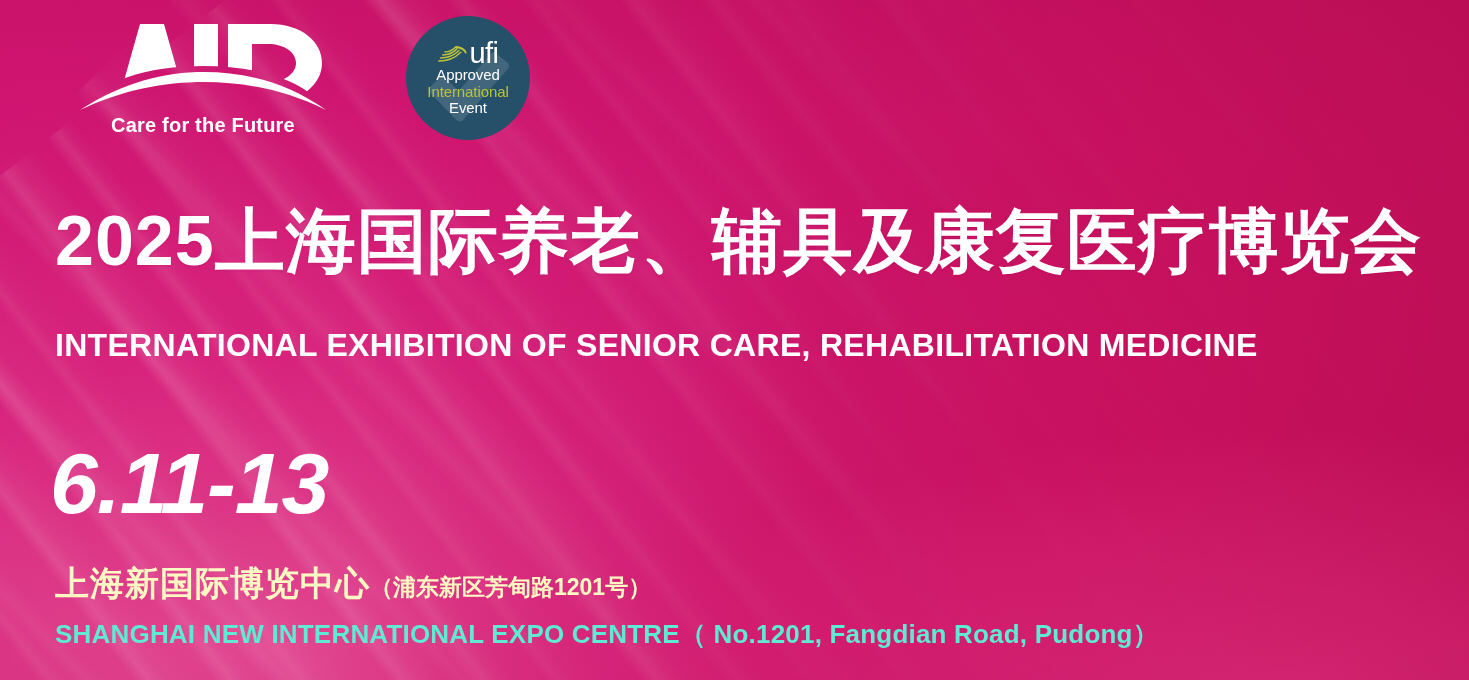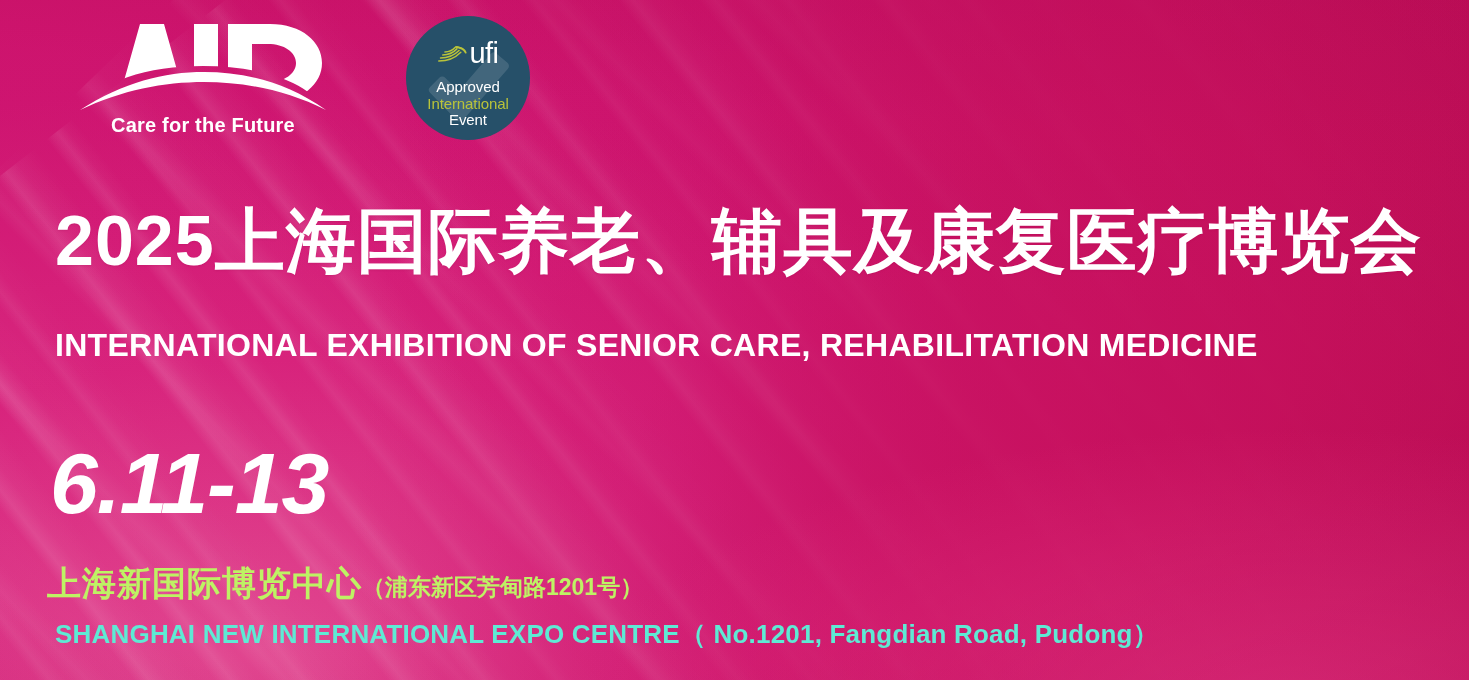--- a/index.html
+++ b/index.html
@@ -181,21 +181,21 @@
     flex-direction: column;
     align-items: center;
     justify-content: flex-start;
     padding-top: 26px;
     box-sizing: border-box;
   }
   .ufi-top {
     display: flex;
     align-items: center;
     gap: 2px;
-    margin-bottom: 13px;
+    margin-bottom: 1px;
   }
   .ufi-swoosh { width: 30px; height: 20px; display:block; }
   .ufi-word {
     color: #ffffff;
     font-size: 29px;
     line-height: 0.82;
     font-weight: 400;
     letter-spacing: -0.5px;
   }
   .ufi-line {
@@ -249,23 +249,23 @@
     color: #ffffff;
     font-size: 86px;
     font-weight: 700;
     letter-spacing: -1px;
     line-height: 1;
     font-style: italic;
   }
 
   .venue-cn {
     position: absolute;
-    left: 47px;
+    left: 55px;
     top: 566px;
-    color: #bef264;
+    color: #fef9c3;
     white-space: nowrap;
     line-height: 1;
   }
   .venue-cn .main {
     font-size: 34px;
     font-weight: 700;
     letter-spacing: 1px;
   }
   .venue-cn .addr {
     font-size: 23px;

